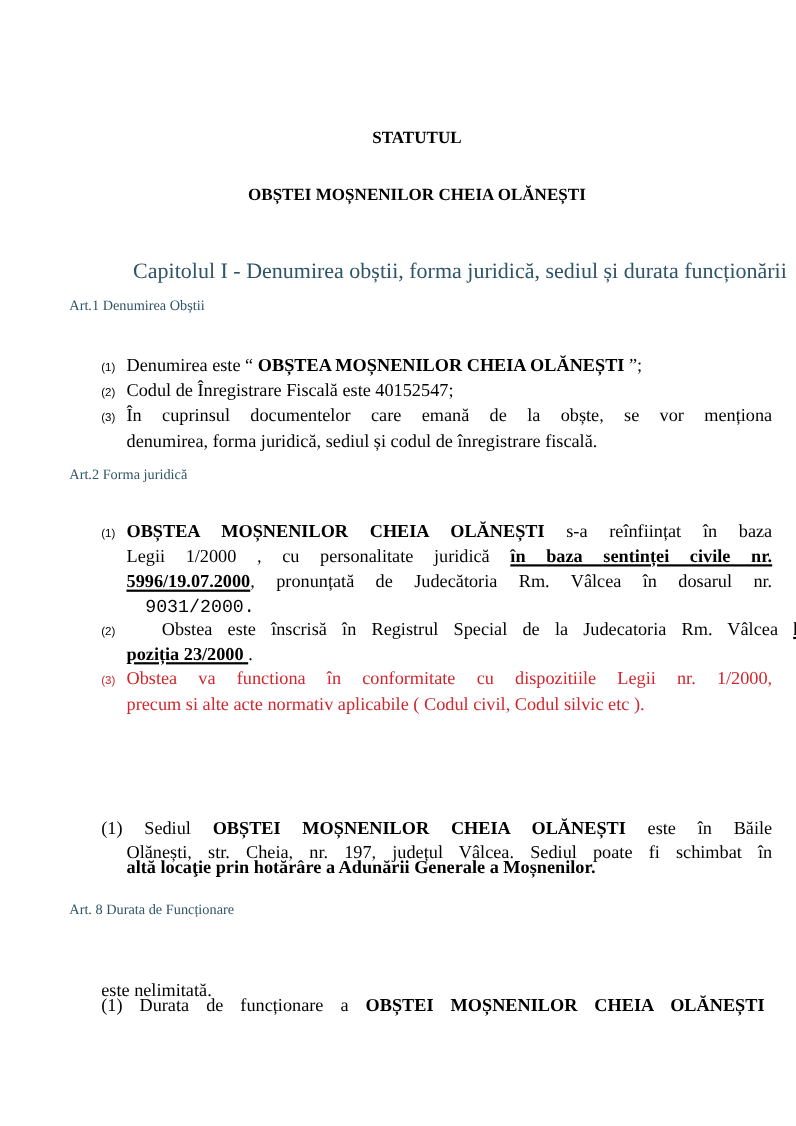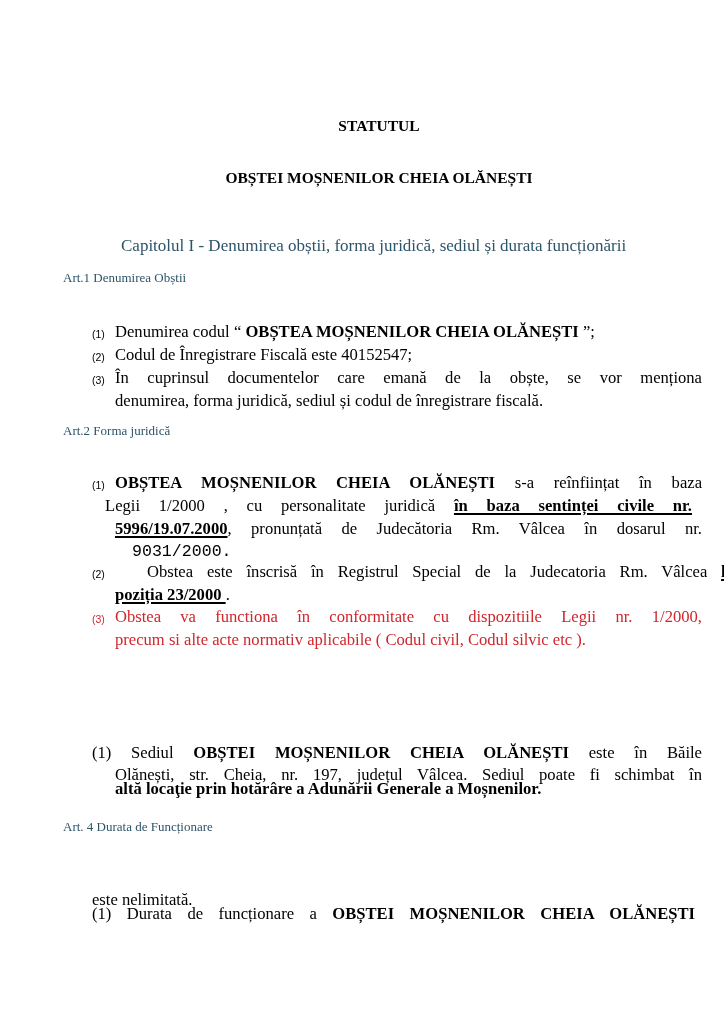--- a/index.html
+++ b/index.html
@@ -1,21 +1,21 @@
 <!DOCTYPE html>
 <html><head>
   <meta charset="utf-8">
   <style>
     html, body { margin: 0; padding: 0; background: #ffffff; }
     body { width: 724px; height: 1024px; position: relative; overflow: hidden;
       font-family: "Liberation Serif", "DejaVu Serif", serif; color: #000; }
     .page { position: absolute; left: 0; top: 0; width: 724px; height: 1024px; }
     .abs { position: absolute; white-space: nowrap; }
     .title { font-weight: bold; font-size: 15.5px; text-align: center; left: 0; width: 758px; }
-    .chap { color: #2e5468; font-size: 17px; }
+    .chap { color: #2e5468; font-size: 20px; }
     .art { color: #2e5468; font-size: 13px; }
     .body { font-size: 16.6px; line-height: 19px; }
     .num { font-family: "Liberation Sans", "DejaVu Sans", sans-serif; font-size: 10.5px; position: absolute; }
     .just { text-align: justify; text-align-last: justify; white-space: normal; }
     .b { font-weight: bold; }
     .u { text-decoration: underline; text-decoration-thickness: 1.5px; text-underline-offset: 2px; }
     .red { color: #d0262c; }
     .blk { color: #000; }
   </style>
 </head>
@@ -26,41 +26,41 @@
   <div class="abs title" style="top:117px;">STATUTUL</div>
   <div class="abs title" style="top:169px;">OBȘTEI MOȘNENILOR CHEIA OLĂNEȘTI</div>
 
   <div class="abs chap" style="left:121px; top:236px;">Capitolul I - Denumirea obștii, forma juridică, sediul și durata funcționării</div>
 
   <div class="abs art" style="left:63px; top:270px;">Art.1 Denumirea Obștii</div>
 
   <div class="abs body" style="left:92px; top:322px; width:610px;">
     <span class="num" style="left:0; top:3px;">(1)</span>
     <span style="position:absolute; left:23px;">
-      <span>Denumirea codul “ </span><span class="b">OBȘTEA MOȘNENILOR CHEIA OLĂNEȘTI</span><span> ”;</span>
+      <span>Denumirea este “ </span><span class="b">OBȘTEA MOȘNENILOR CHEIA OLĂNEȘTI</span><span> ”;</span>
     </span>
   </div>
   <div class="abs body" style="left:92px; top:345px; width:610px;">
     <span class="num" style="left:0; top:3px;">(2)</span>
     <span style="position:absolute; left:23px;">Codul de Înregistrare Fiscală este 40152547;</span>
   </div>
   <div class="abs body" style="left:92px; top:368px; width:610px;">
     <span class="num" style="left:0; top:3px;">(3)</span>
     <div class="just" style="position:absolute; left:23px; width:587px;">În cuprinsul documentelor care emană de la obște, se vor menționa</div>
     <div style="position:absolute; left:23px; top:23px;">denumirea, forma juridică, sediul și codul de înregistrare fiscală.</div>
   </div>
 
   <div class="abs art" style="left:63px; top:423px;">Art.2 Forma juridică</div>
 
   <div class="abs body" style="left:92px; top:473px; width:610px;">
     <span class="num" style="left:0; top:3px;">(1)</span>
     <div class="just" style="position:absolute; left:23px; width:587px;">
       <span class="b">OBȘTEA MOȘNENILOR CHEIA OLĂNEȘTI</span><span>  s-a reînființat în baza</span>
     </div>
-    <div class="just" style="position:absolute; left:13px; top:23px; width:587px;">
+    <div class="just" style="position:absolute; left:23px; top:23px; width:587px;">
       <span>Legii 1/2000 , cu personalitate juridică </span><span class="b u">în baza sentinței civile nr.</span>
     </div>
     <div class="just" style="position:absolute; left:23px; top:46px; width:587px;">
       <span class="b u">5996/19.07.2000</span><span>, pronunțată de Judecătoria Rm. Vâlcea în dosarul nr.</span>
     </div>
     <div style="position:absolute; left:40px; top:69px;font-family:Liberation Mono, monospace;">9031/2000.</div>
   </div>
 
   <div class="abs body" style="left:92px; top:562px; width:610px;">
     <span class="num" style="left:0; top:3px;">(2)</span>
@@ -80,21 +80,21 @@
 
 
   <div class="abs body" style="left:92px; top:743px; width:610px;">
     <div class="just" style="position:absolute; left:0; width:610px;">
       <span>(1) Sediul  </span><span class="b">OBȘTEI MOȘNENILOR CHEIA OLĂNEȘTI</span><span>  este în Băile</span>
     </div>
     <div class="just" style="position:absolute; left:23px; top:22px; width:587px;">Olănești, str. Cheia, nr. 197, județul Vâlcea. Sediul poate fi schimbat în</div>
     <div style="position:absolute; left:23px; top:36px;font-weight:bold;">altă locaţie prin hotărâre a  Adunării Generale a Moșnenilor.</div>
   </div>
 
-  <div class="abs art" style="left:63px; top:819px;">Art. 4 Durata de Funcționare</div>
+  <div class="abs art" style="left:63px; top:819px;">Art. 8 Durata de Funcționare</div>
 
   <div class="abs body" style="left:92px; top:868px; width:610px;">
     <div class="just" style="position:absolute; left:0; width:603px;margin-top:36px;">
       <span>(1) Durata de funcționare a </span><span class="b">OBȘTEI MOȘNENILOR CHEIA OLĂNEȘTI</span>
     </div>
     <div style="position:absolute; left:0; top:22px;">este nelimitată.</div>
   </div>
 
 </div>
 

